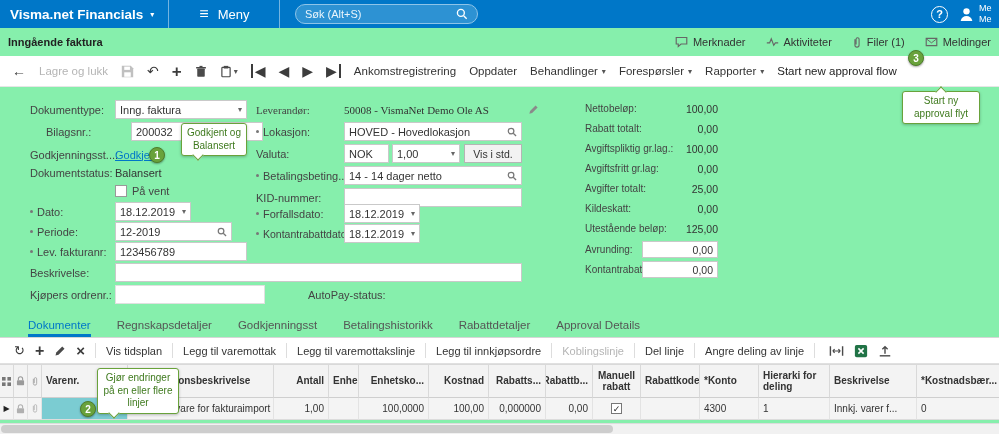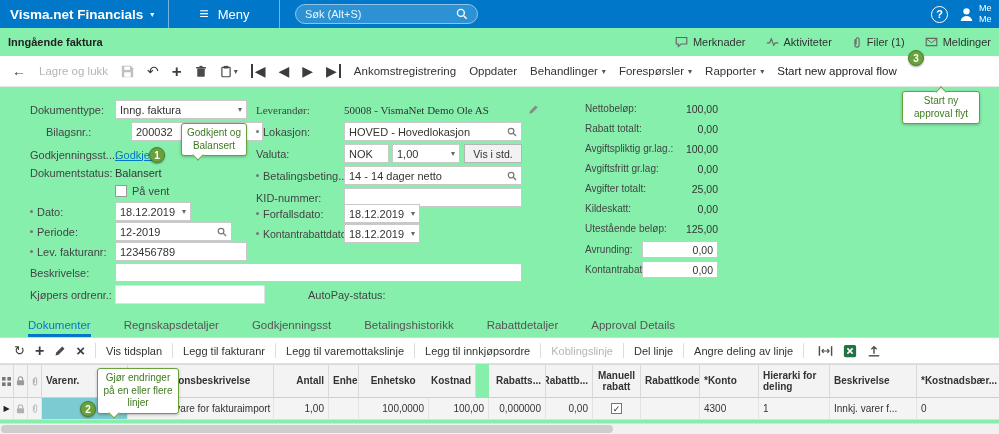--- a/index.html
+++ b/index.html
@@ -57,21 +57,21 @@
   .cbx { width:12px; height:12px; border:1px solid #999; background:#fff; display:inline-block; }
   .minibtn { height:19px; border:1px solid #b5b5b5; background:#f2f2f2; display:flex; align-items:center;
              justify-content:center; font-size:10.5px; color:#333; cursor:pointer; }
   .tot-lbl { position:absolute; left:585px; font-size:10px; color:#444; white-space:nowrap; }
   .tot-val { position:absolute; left:640px; width:78px; text-align:right; font-size:10.5px; color:#333; }
   .tot-box { position:absolute; left:642px; width:76px; height:17px; border:1px solid #c9c9c9; background:#fff;
              font:10.5px "Liberation Sans", sans-serif; text-align:right; padding:0 4px; color:#333; }
 
   
   .tabs { position:absolute; top:315px; left:0; right:0; height:23px; border-bottom:1px solid #d6d6d6;
-          display:flex; gap:33px; padding-left:28px; }
+          display:flex; gap:26px; padding-left:28px; }
   .tab { font-size:11.5px; color:#555; display:flex; align-items:center; border-bottom:3px solid transparent; cursor:pointer; }
   .tab.active { color:#0077c8; border-bottom-color:#0077c8; }
 
   
   .gtb { position:absolute; top:338px; left:0; right:0; height:26px; display:flex; align-items:center; gap:10px;
          padding-left:14px; border-bottom:1px solid #e0e0e0; background:#fff; }
   .gsep { width:1px; height:15px; background:#ddd; }
   .gbtn { font-size:11px; color:#333; cursor:pointer; white-space:nowrap; }
   .gico { font-size:13px; color:#3c3c3c; cursor:pointer; line-height:1; }
   .gico.x { font-size:15px; font-weight:bold; }
@@ -419,21 +419,21 @@
     <span class="gico plus" style="font-size:16px; font-weight:bold;">+</span>
     <span class="iconbtn">
       <svg width="12" height="12" viewBox="0 0 16 16">
           <path d="M2 14l1-4 8-8 3 3-8 8-4 1z" fill="#4a4a4a"></path>
         </svg>
     </span>
     <span class="gico x">×</span>
     <span class="gsep"></span>
     <span class="gbtn">Vis tidsplan</span>
     <span class="gsep"></span>
-    <span class="gbtn">Legg til fakturanr</span>
+    <span class="gbtn">Legg til varemottak</span>
     <span class="gsep"></span>
     <span class="gbtn">Legg til varemottakslinje</span>
     <span class="gsep"></span>
     <span class="gbtn">Legg til innkjøpsordre</span>
     <span class="gsep"></span>
     <span class="gbtn disabled">Koblingslinje</span>
     <span class="gsep"></span>
     <span class="gbtn">Del linje</span>
     <span class="gsep"></span>
     <span class="gbtn">Angre deling av linje</span>
@@ -477,21 +477,21 @@
     <div class="hc c" style="left:28px; width:14px; padding:0;">
       <svg width="8" height="11" viewBox="0 0 12 14">
           <path d="M3.5 3v7a2.5 2.5 0 0 0 5 0V3a1.8 1.8 0 0 0-3.6 0v6.5" fill="none" stroke="#9a9a9a" stroke-width="1.2"></path>
         </svg>
     </div>
     <div class="hc" style="left:42px;  width:86px;">Varenr.</div>
     <div class="hc" style="left:128px; width:146px;">Transaksjonsbeskrivelse</div>
     <div class="hc r" style="left:274px; width:55px;">Antall</div>
     <div class="hc" style="left:329px; width:30px;">Enhe</div>
     <div class="hc r" style="left:359px; width:70px;">Enhetsko...</div>
-    <div class="hc r" style="left:416px; width:60px;text-align:center;">Kostnad</div>
+    <div class="hc r" style="left:429px; width:60px;text-align:center;">Kostnad</div>
     <div class="hc r" style="left:489px; width:57px;">Rabatts...</div>
     <div class="hc r" style="left:546px; width:47px;">Rabattb...</div>
     <div class="hc c" style="left:593px; width:48px;">Manuell rabatt</div>
     <div class="hc" style="left:641px; width:59px;">Rabattkode</div>
     <div class="hc" style="left:700px; width:59px;">*Konto</div>
     <div class="hc" style="left:759px; width:71px;">Hierarki for deling</div>
     <div class="hc" style="left:830px; width:87px;">Beskrivelse</div>
     <div class="hc" style="left:917px; width:82px; border-right:none;">*Kostnadsbær...</div>
 
     <div class="rc c" style="left:0; width:14px; padding:0;">

